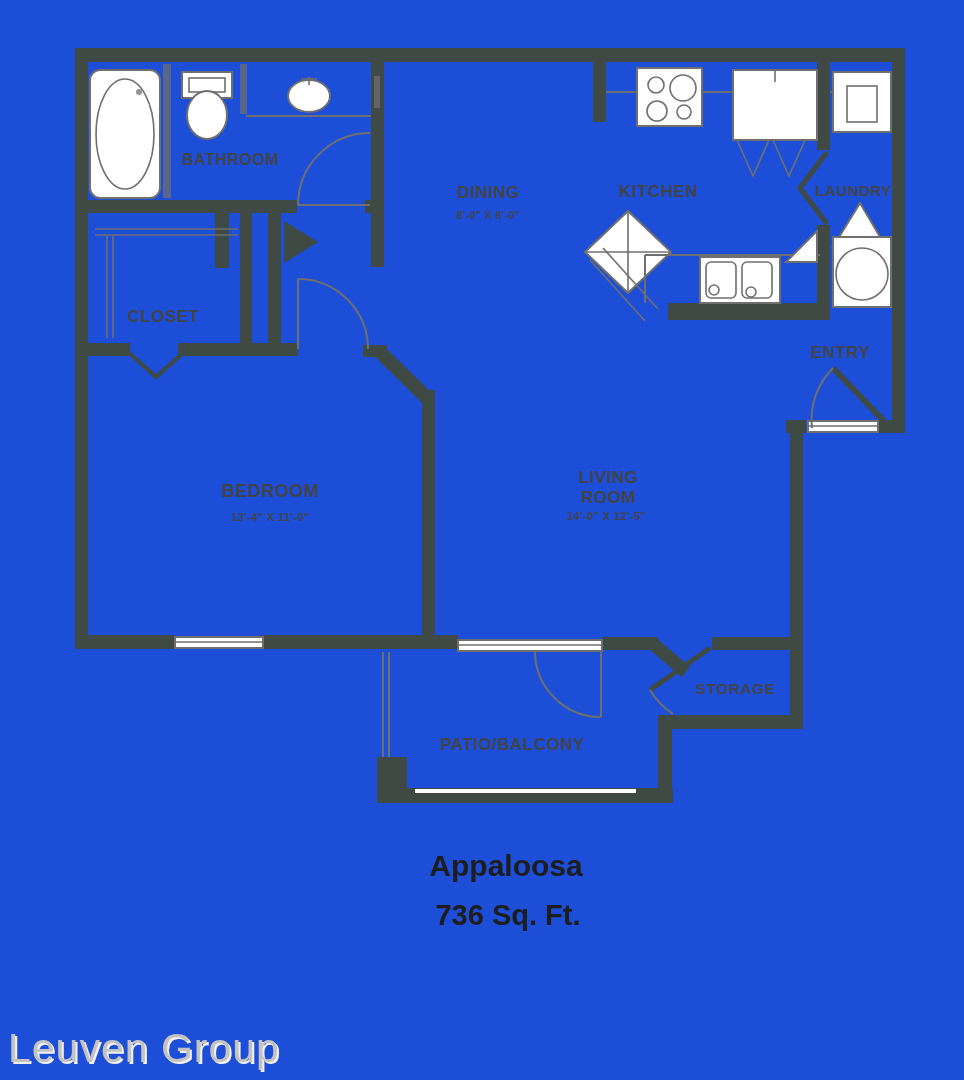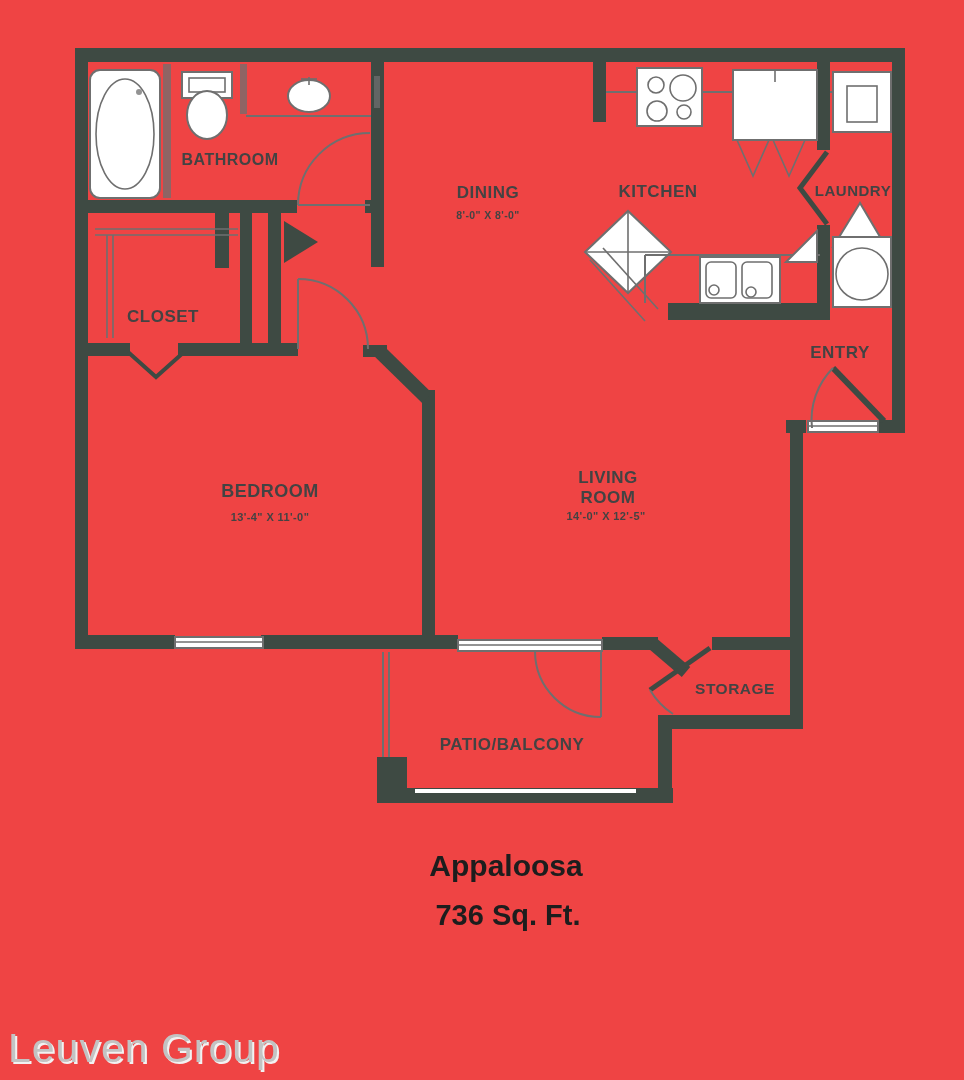--- a/index.html
+++ b/index.html
@@ -1,16 +1,16 @@
 <!DOCTYPE html>
 <html style="--wall: #3e4a43; --line: #6f6f6f; --label: #434343; --title: #1d1d1d; --wmback: #c3c3c3; --wmfront: #f2f2f2;"><head>
 <meta charset="utf-8">
 <style>
   html,body{margin:0;padding:0;background:#fff;}
-  .stage{position:relative;width:964px;height:1080px;background:#ef4444;overflow:hidden;
+  .stage{position:relative;width:964px;height:1080px;background:#1d4ed8;overflow:hidden;
          font-family:"Liberation Sans",sans-serif;}
   svg{display:block;}
   .wall{fill:var(--wall);}
   .wl{stroke:var(--wall);fill:none;}
   .tl{stroke:var(--line);stroke-width:2;fill:none;}
   .tlf{stroke:var(--line);stroke-width:2;fill:#ffffff;}
   .tlt{stroke:var(--line);stroke-width:1.6;fill:none;}
   .grayfill{fill:var(--line);opacity:.75;}
   .lbl{fill:var(--label);font-family:"Liberation Sans",sans-serif;font-weight:700;
        letter-spacing:.5px;}

